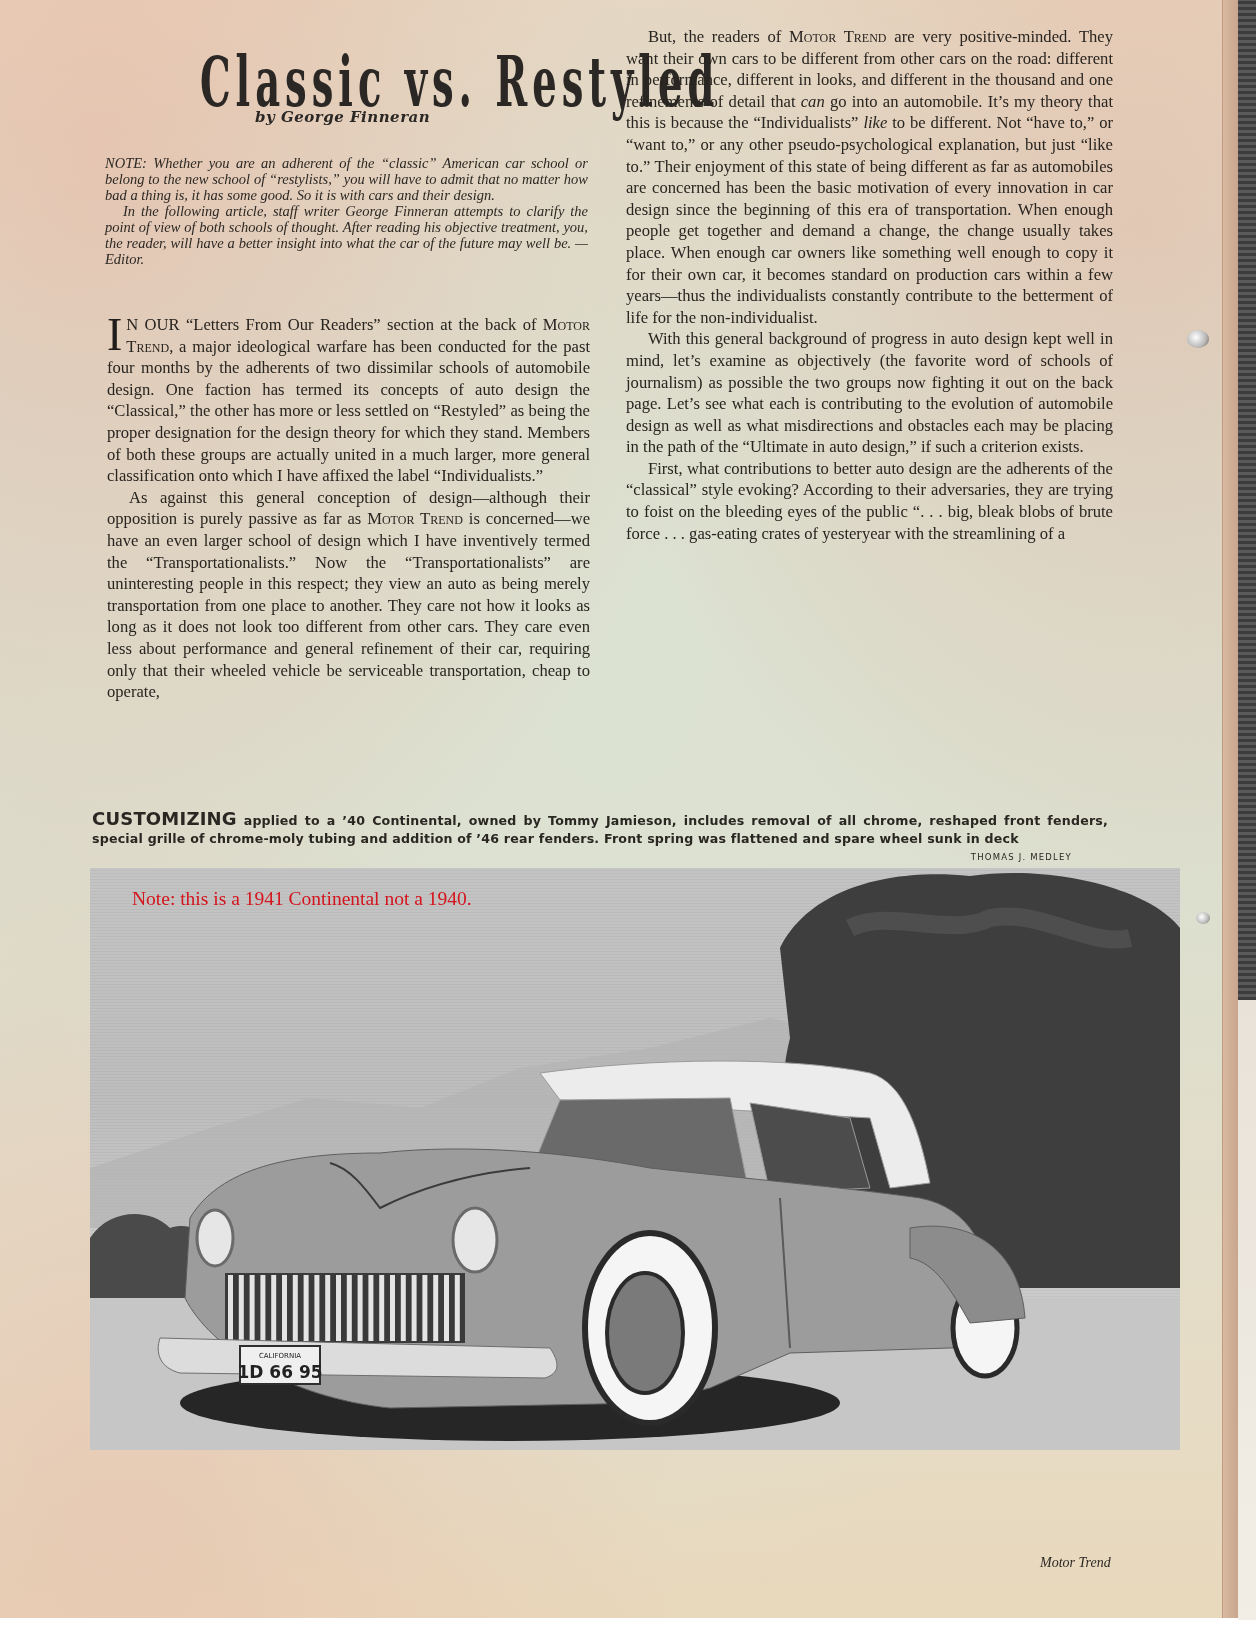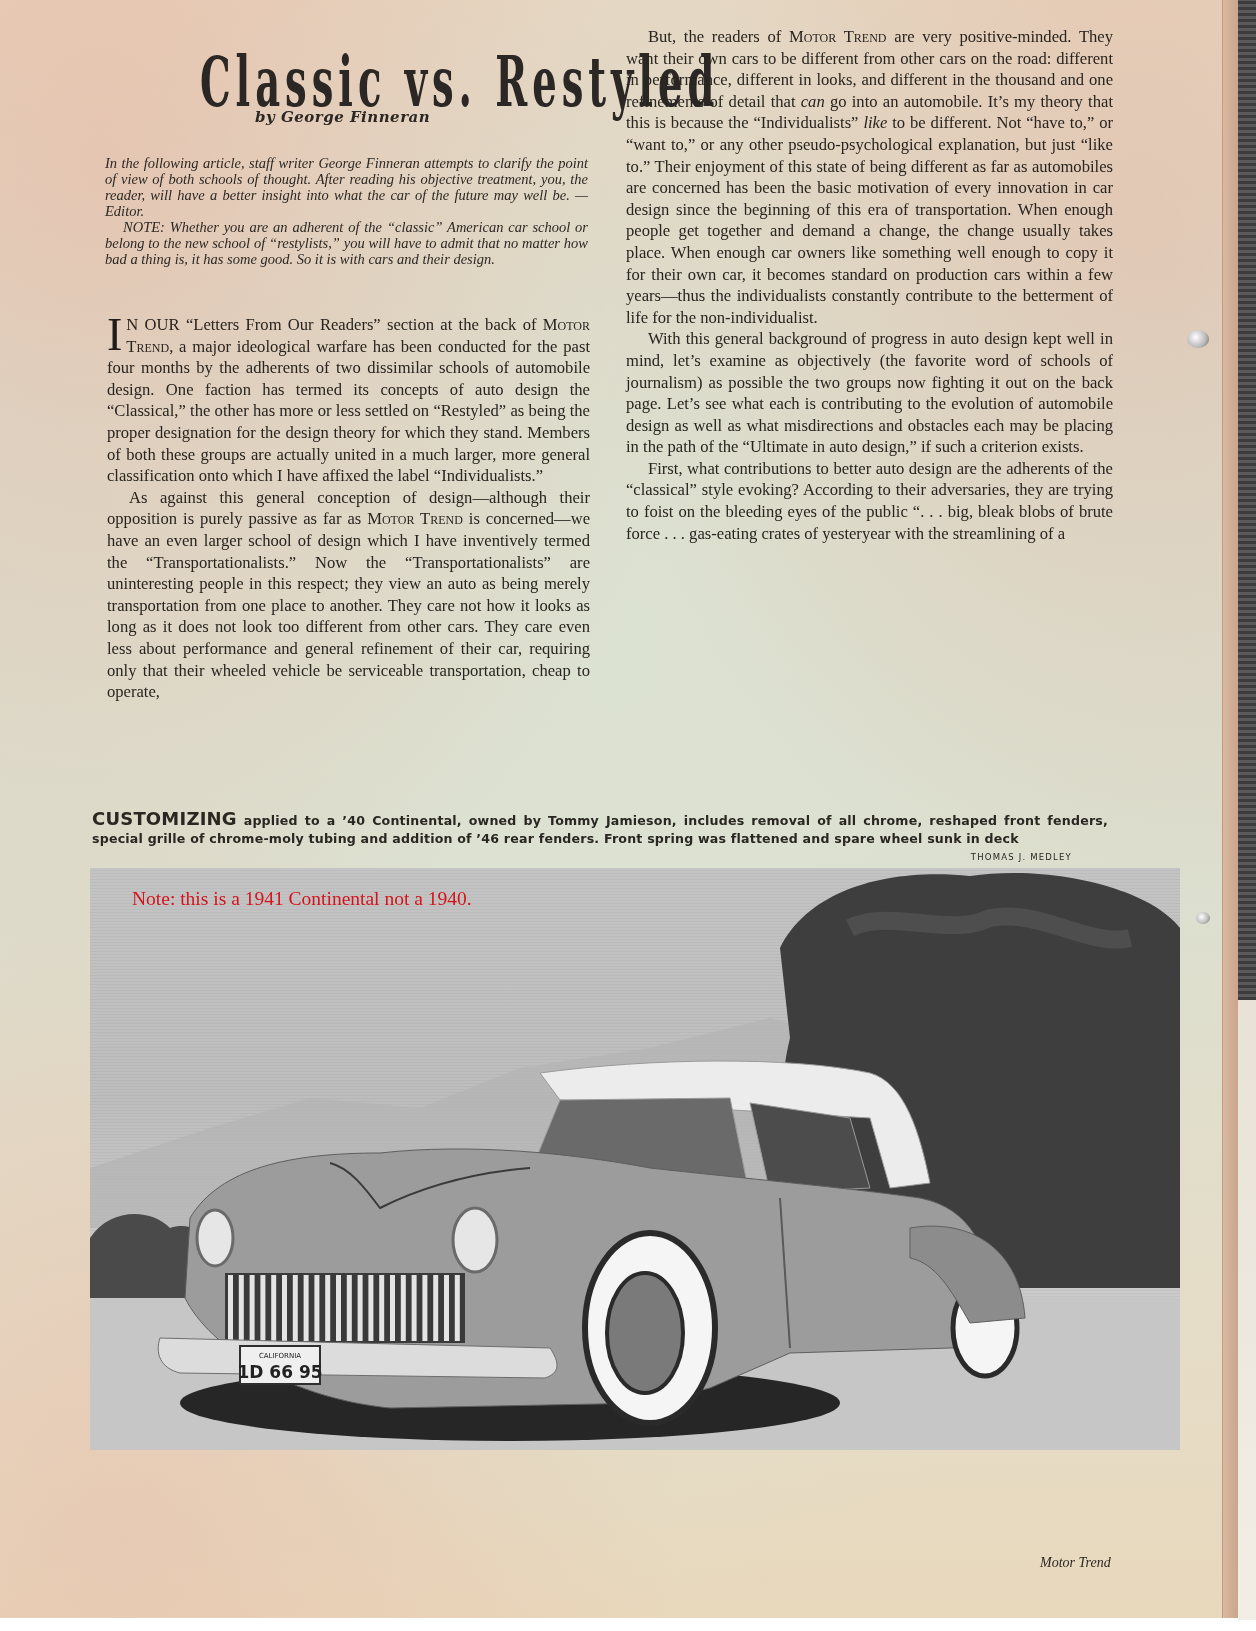--- a/index.html
+++ b/index.html
@@ -115,22 +115,22 @@
 
 <div class="page">
   <div class="page-edge"></div>
 
   <div class="title-wrap">
     <div class="title">Classic vs. Restyled</div>
   </div>
   <div class="byline">by George Finneran</div>
 
   <div class="note">
+    <p>NOTE: Whether you are an adherent of the “classic” American car school or belong to the new school of “restylists,” you will have to admit that no matter how bad a thing is, it has some good. So it is with cars and their design.</p>
     <p>In the following article, staff writer George Finneran attempts to clarify the point of view of both schools of thought. After reading his objective treatment, you, the reader, will have a better insight into what the car of the future may well be. —Editor.</p>
-    <p>NOTE: Whether you are an adherent of the “classic” American car school or belong to the new school of “restylists,” you will have to admit that no matter how bad a thing is, it has some good. So it is with cars and their design.</p>
   </div>
 
   <div class="col col1">
     <p class="noindent"><span class="dropcap">I</span><span>N OUR “Letters From Our Readers” section at the back of </span><span class="sc">Motor Trend</span><span>, a major ideological warfare has been conducted for the past four months by the adherents of two dissimilar schools of automobile design. One faction has termed its concepts of auto design the “Classical,” the other has more or less settled on “Restyled” as being the proper designation for the design theory for which they stand. Members of both these groups are actually united in a much larger, more general classification onto which I have affixed the label “Individualists.”</span></p>
     <p><span>As against this general conception of design—although their opposition is purely passive as far as </span><span class="sc">Motor Trend</span><span> is concerned—we have an even larger school of design which I have inventively termed the “Transportationalists.” Now the “Transportationalists” are uninteresting people in this respect; they view an auto as being merely transportation from one place to another. They care not how it looks as long as it does not look too different from other cars. They care even less about performance and general refinement of their car, requiring only that their wheeled vehicle be serviceable transportation, cheap to operate,</span></p>
   </div>
 
   <div class="col col2">
     <p><span>But, the readers of </span><span class="sc">Motor Trend</span><span> are very positive-minded. They want their own cars to be different from other cars on the road: different in performance, different in looks, and different in the thousand and one refinements of detail that </span><em>can</em><span> go into an automobile. It’s my theory that this is because the “Individualists” </span><em>like</em><span> to be different. Not “have to,” or “want to,” or any other pseudo-psychological explanation, but just “like to.” Their enjoyment of this state of being different as far as automobiles are concerned has been the basic motivation of every innovation in car design since the beginning of this era of transportation. When enough people get together and demand a change, the change usually takes place. When enough car owners like something well enough to copy it for their own car, it becomes standard on production cars within a few years—thus the individualists constantly contribute to the betterment of life for the non-individualist.</span></p>
     <p>With this general background of progress in auto design kept well in mind, let’s examine as objectively (the favorite word of schools of journalism) as possible the two groups now fighting it out on the back page. Let’s see what each is contributing to the evolution of automobile design as well as what misdirections and obstacles each may be placing in the path of the “Ultimate in auto design,” if such a criterion exists.</p>

